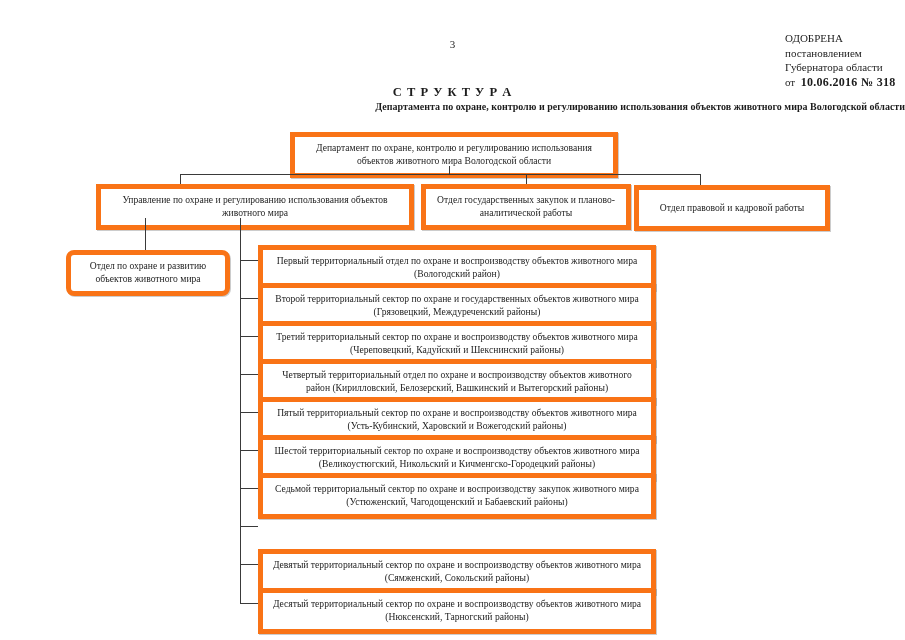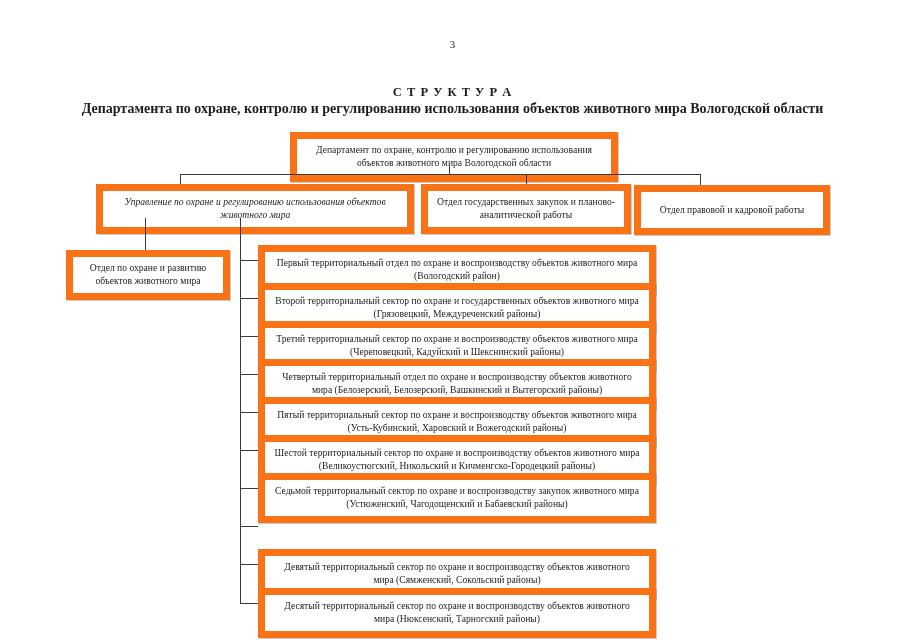--- a/index.html
+++ b/index.html
@@ -34,76 +34,82 @@
     position: absolute;
     top: 85px; left: 0; right: 0;
     text-align: center;
     font-weight: 700;
     font-size: 12.5px;
     letter-spacing: 1px;
   }
   .doc-subtitle {
     position: absolute;
     top: 101px; left: 0; right: 0;
-    text-align: center;
+    text-align: right;
     font-weight: 700;
-    font-size: 14px;
+    font-size: 10px;
   }
   .box {
     position: absolute;
     box-sizing: border-box;
-    border: 7px solid #f97316;
+    border: 5px solid #f97316;
     background: #ffffff;
     display: flex;
     align-items: center;
     justify-content: center;
     text-align: center;
     font-size: 9.6px;
     line-height: 1.32;
     padding: 18px 8px;
     box-shadow: 1px 1px 0 rgba(110,110,110,0.35);
   }
   .line {
     position: absolute;
     background: #3a3a3a;
   }
   .line.h { height: 1px; }
   .line.v { width: 1px; }
 
   
   .b-root { left: 290px; top: 132px; width: 328px; height: 34px; }
-  .b-l2a  { left: 96px;  top: 184px; width: 318px; height: 34px; font-style: italic; }
+  .b-l2a  { left: 96px;  top: 184px; width: 318px; height: 34px; }
   .b-l2b  { left: 421px; top: 184px; width: 210px; height: 34px; }
   .b-l2c  { left: 634px; top: 185px; width: 196px; height: 32px; text-align: right; }
-  .b-l3   { left: 66px;  top: 250px; width: 164px; height: 34px; }
+  .b-l3   { left: 66px;  top: 250px; width: 164px; height: 34px; border-radius: 8px; }
   .b-t    { left: 258px; width: 398px; height: 31px; }
 </style>
 </head>
 <body>
 
 <div class="page">
 
   <div class="page-number">3</div>
 
+  <div class="approval">
+    <div>ОДОБРЕНА</div>
+    <div>постановлением</div>
+    <div>Губернатора области</div>
+    <div><span>от</span>&nbsp;&nbsp;<span class="date-val">10.06.2016 № 318</span></div>
+  </div>
 
   <div class="doc-title">С Т Р У К Т У Р А</div>
   <div class="doc-subtitle">Департамента по охране, контролю и регулированию использования объектов животного мира Вологодской области</div>
 
   <div class="box b-root">Департамент по охране, контролю и регулированию использования объектов животного мира Вологодской области</div>
 
   <div class="box b-l2a">Управление по охране и регулированию использования объектов животного мира</div>
   <div class="box b-l2b">Отдел государственных закупок и планово-аналитической работы</div>
   <div class="box b-l2c">Отдел правовой и кадровой работы</div>
 
   <div class="box b-l3">Отдел по охране и развитию объектов животного мира</div>
 
   <div class="box b-t" style="top:245px">Первый территориальный отдел по охране и воспроизводству объектов животного мира (Вологодский район)</div>
   <div class="box b-t" style="top:283px">Второй территориальный сектор по охране и государственных объектов животного мира (Грязовецкий, Междуреченский районы)</div>
   <div class="box b-t" style="top:321px">Третий территориальный сектор по охране и воспроизводству объектов животного мира (Череповецкий, Кадуйский и Шекснинский районы)</div>
-  <div class="box b-t" style="top:359px">Четвертый территориальный отдел по охране и воспроизводству объектов животного мира (Белозерский, Белозерский, Вашкинский и Вытегорский районы)</div>
+  <div class="box b-t" style="top:359px">Четвертый территориальный отдел по охране и воспроизводству объектов животного район (Кирилловский, Белозерский, Вашкинский и Вытегорский районы)</div>
   <div class="box b-t" style="top:397px">Пятый территориальный сектор по охране и воспроизводству объектов животного мира (Усть-Кубинский, Харовский и Вожегодский районы)</div>
   <div class="box b-t" style="top:435px">Шестой территориальный сектор по охране и воспроизводству объектов животного мира (Великоустюгский, Никольский и Кичменгско-Городецкий районы)</div>
   <div class="box b-t" style="top:473px">Седьмой территориальный сектор по охране и воспроизводству закупок животного мира (Устюженский, Чагодощенский и Бабаевский районы)</div>
   <div class="box b-t" style="top:549px">Девятый территориальный сектор по охране и воспроизводству объектов животного мира (Сямженский, Сокольский районы)</div>
   <div class="box b-t" style="top:588px; height:33px">Десятый территориальный сектор по охране и воспроизводству объектов животного мира (Нюксенский, Тарногский районы)</div>
 
   <div class="line v" style="left:449px; top:166px; height:8px"></div>
   <div class="line h" style="left:180px; top:174px; width:521px"></div>
   <div class="line v" style="left:180px; top:174px; height:10px"></div>
   <div class="line v" style="left:526px; top:174px; height:10px"></div>

